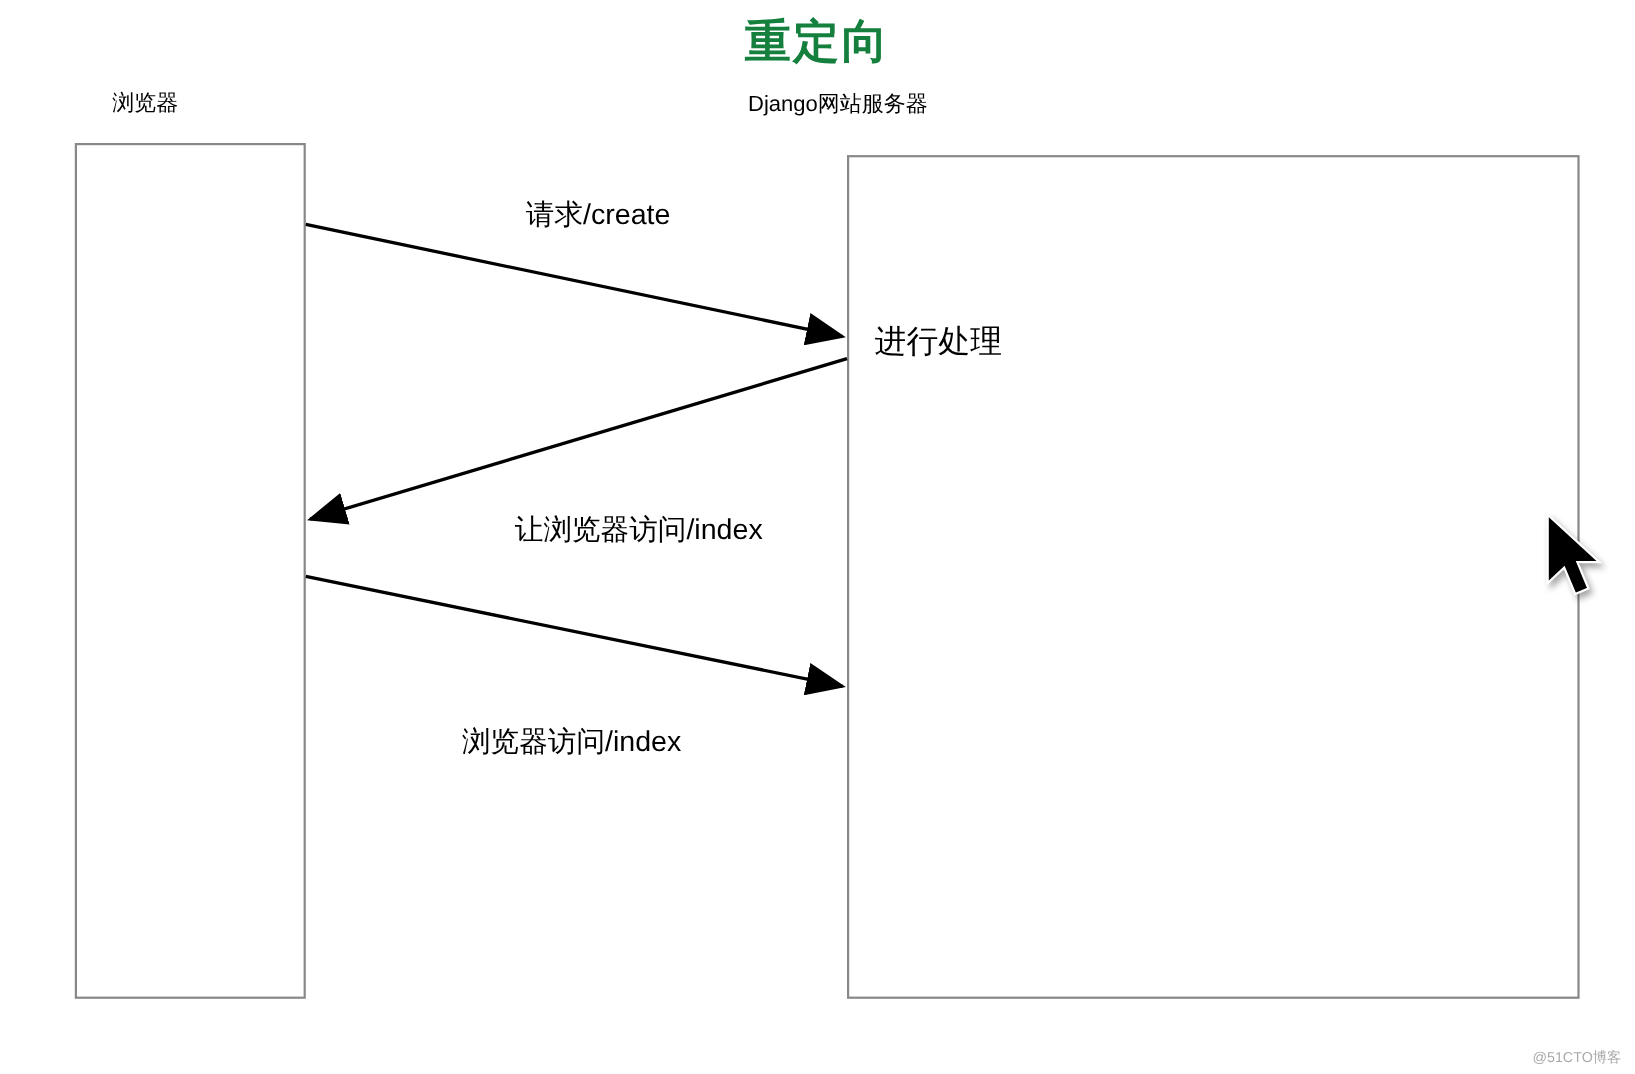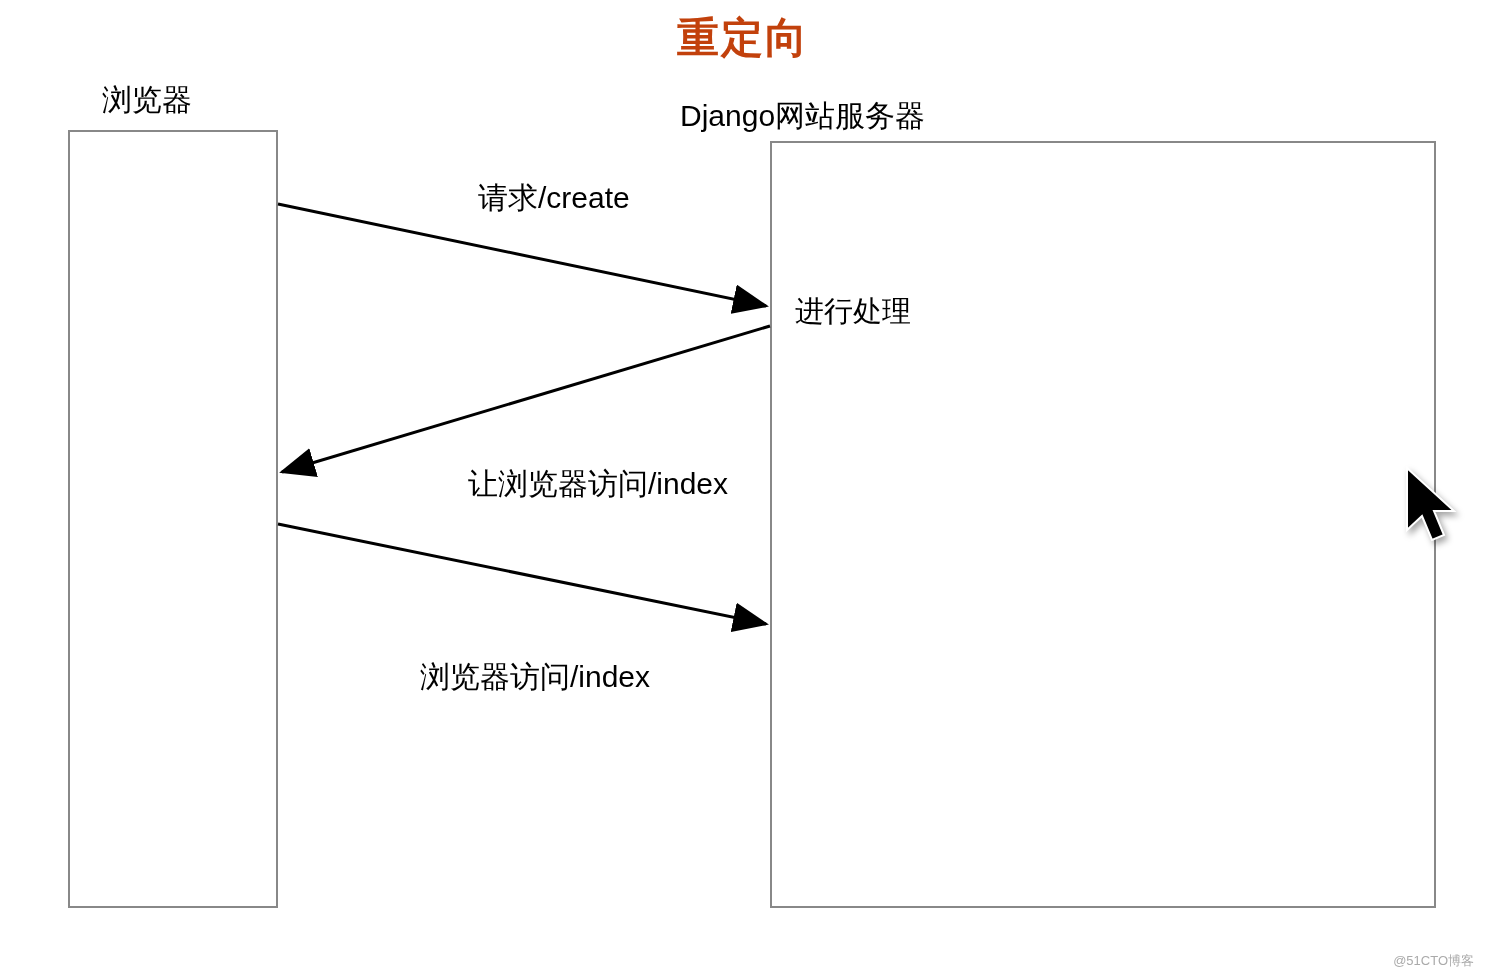--- a/index.html
+++ b/index.html
@@ -18,31 +18,31 @@
       position: absolute;
       left: 0;
       right: 0;
       text-align: center;
       font-size: 42px;
       font-weight: bold;
       letter-spacing: 2px;
     }
     .label {
       position: absolute;
-      font-size: 30px;
+      font-size: 20px;
       color: #000;
     }
     .box {
       position: absolute;
       border: 2px solid #888;
       background: transparent;
     }
     .arrow-label {
       position: absolute;
-      font-size: 30px;
+      font-size: 26px;
       color: #000;
       text-align: right;
     }
     .server-text {
       position: absolute;
       font-size: 29px;
       color: #000;
       line-height: 1.35;
     }
     .cursor {
@@ -58,25 +58,25 @@
     svg.arrows {
       position: absolute;
       top: 0;
       left: 0;
       pointer-events: none;
     }
   </style>
 </head>
 <body>
 
-<div class="title" style="top: 10px; color: #c2410c;">重定向</div>
+<div class="title" style="top: 10px; color: #15803d;">重定向</div>
 
 <div class="label" style="top:80px; left:102px;">浏览器</div>
 
-<div class="label" style="top:96px; left:680px;">Django网站服务器</div>
+<div class="label" style="top:81px; left:680px;">Django网站服务器</div>
 
 <div class="box" style="top:130px; left:68px; width:210px; height:778px;"></div>
 
 <div class="box" style="top:141px; left:770px; width:666px; height:767px;"></div>
 
 <svg class="arrows" width="1486" height="976">
   <defs>
     <marker id="arrowhead" markerWidth="12" markerHeight="10" refX="11" refY="5" orient="auto">
       <polygon points="0 0, 12 5, 0 10" fill="#000"></polygon>
     </marker>

